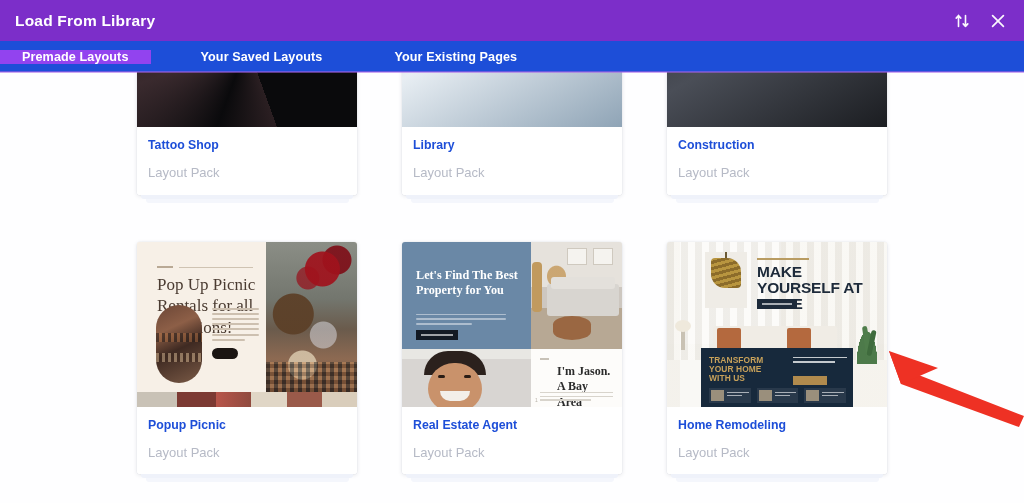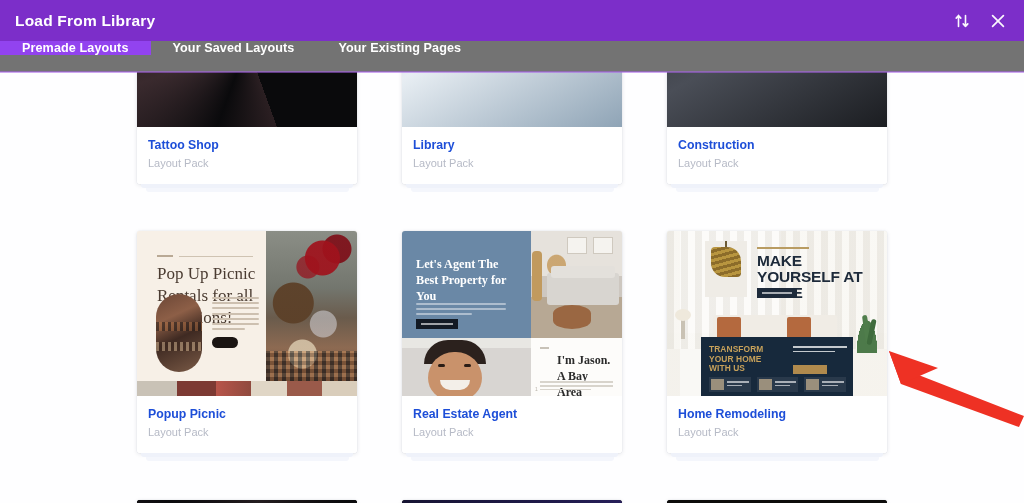--- a/index.html
+++ b/index.html
@@ -25,21 +25,21 @@
   }
   .header-actions {
     margin-left: auto; display: flex; align-items: center; gap: 18px; margin-right: 17px;
   }
   .hdr-icon { width: 18px; height: 18px; display: block; cursor: pointer; opacity: .97; }
   .hdr-icon svg { display: block; }
 
   
   .tab-bar {
     position: absolute; top: 41px; left: 0; width: 1024px; height: 31px;
-    background: #737373; display: flex; align-items: flex-start; z-index: 40;
+    background: #1d4ed8; display: flex; align-items: center; z-index: 40; gap: 28px;
   }
   .tab {
     display: flex; align-items: center; justify-content: center;
     color: #ffffff; font-size: 12.6px; font-weight: 700;
     padding: 0 22px; cursor: pointer; white-space: nowrap;
     letter-spacing: .1px;
   }
   .tab.active { background: #9243ef; }
 
   
@@ -70,21 +70,21 @@
     border-radius: 3px;
     box-shadow: 0 1px 4px rgba(40,50,80,.13), 0 0 0 .5px rgba(60,70,100,.05);
     overflow: hidden;
   }
   .thumb { position: relative; width: 220px; height: 165px; overflow: hidden; background: #111; }
   .card-label { padding: 11px 11px 13px 11px; background: #fff; }
   .card-title {
     font-size: 12.3px; font-weight: 700; color: #1d4ed8; line-height: 1.25;
   }
   .card-sub {
-    font-size: 11px; font-weight: 400; color: #b6bac6; margin-top: 4px; line-height: 1.25;
+    font-size: 13px; font-weight: 400; color: #b6bac6; margin-top: 12px; line-height: 1.25;
   }
   
   .stack { position: absolute; left: 0; top: 100%; width: 220px; }
   .stack i { display: block; margin: 0 auto; border-radius: 0 0 3px 3px; }
   .stack i.s1 { width: 212px; height: 4px; background: #eff2fa; }
   .stack i.s2 { width: 203px; height: 4px; background: #f4f6fc; }
 
   
   .t-abs { position: absolute; }
 
@@ -331,21 +331,21 @@
         <div class="card-body">
           <div class="thumb" style="background:#e9e7e3;">
             <div class="t-abs re-room">
               <div class="re-frame" style="left:36px;top:6px;width:20px;height:17px;"></div>
               <div class="re-frame" style="left:62px;top:6px;width:20px;height:17px;"></div>
               <div class="re-lamp"></div>
               <div class="re-sofa"></div>
               <div class="re-table"></div>
             </div>
             <div class="t-abs re-blue"></div>
-            <div class="t-abs re-head">Let's Agent The Best Property for You</div>
+            <div class="t-abs re-head">Let's Find The Best Property for You</div>
             <div class="t-abs re-body">
                 <b></b>
                 <b></b>
                 <b style="width:62%"></b>
               </div>
             <div class="t-abs re-btn">
                 <span></span>
               </div>
             <div class="t-abs re-face">
               <div class="re-hair"></div>

